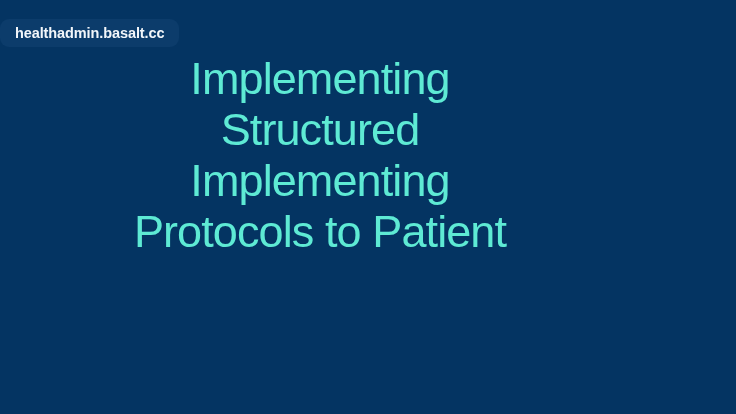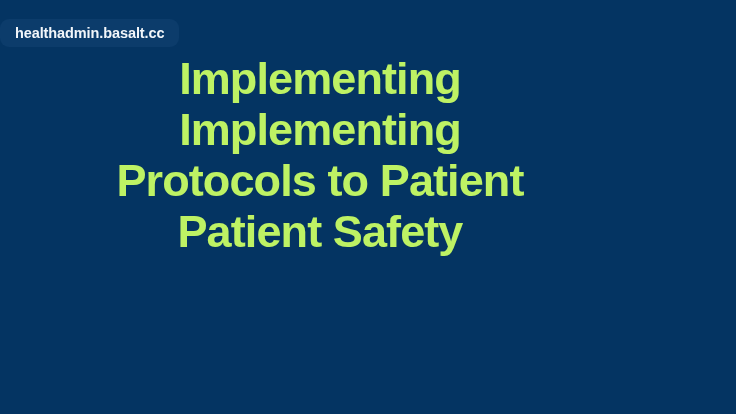--- a/index.html
+++ b/index.html
@@ -40,41 +40,41 @@
     font-size: 14.5px;
     font-weight: bold;
     letter-spacing: -0.1px;
     line-height: 1;
     white-space: nowrap;
   }
   .headline {
     margin-top: 6px;
     width: 640px;
     text-align: center;
-    color: #bef264;
+    color: #5eead4;
     font-family: "Liberation Sans", sans-serif;
     font-size: 45px;
-    font-weight: bold;
+    font-weight: normal;
     line-height: 51px;
     letter-spacing: -0.9px;
   }
   .headline-line {
     display: block;
     white-space: nowrap;
   }
 </style>
 </head>
 <body>
 
 <div class="slide">
 
   <div class="domain-badge">
     <span class="domain-badge-label">healthadmin.basalt.cc</span>
   </div>
 
   <h1 class="headline">
     <span class="headline-line">Implementing</span>
+    <span class="headline-line">Structured</span>
     <span class="headline-line">Implementing</span>
     <span class="headline-line">Protocols to Patient</span>
-    <span class="headline-line">Patient Safety</span>
   </h1>
 
 </div>
 
 </body></html>

